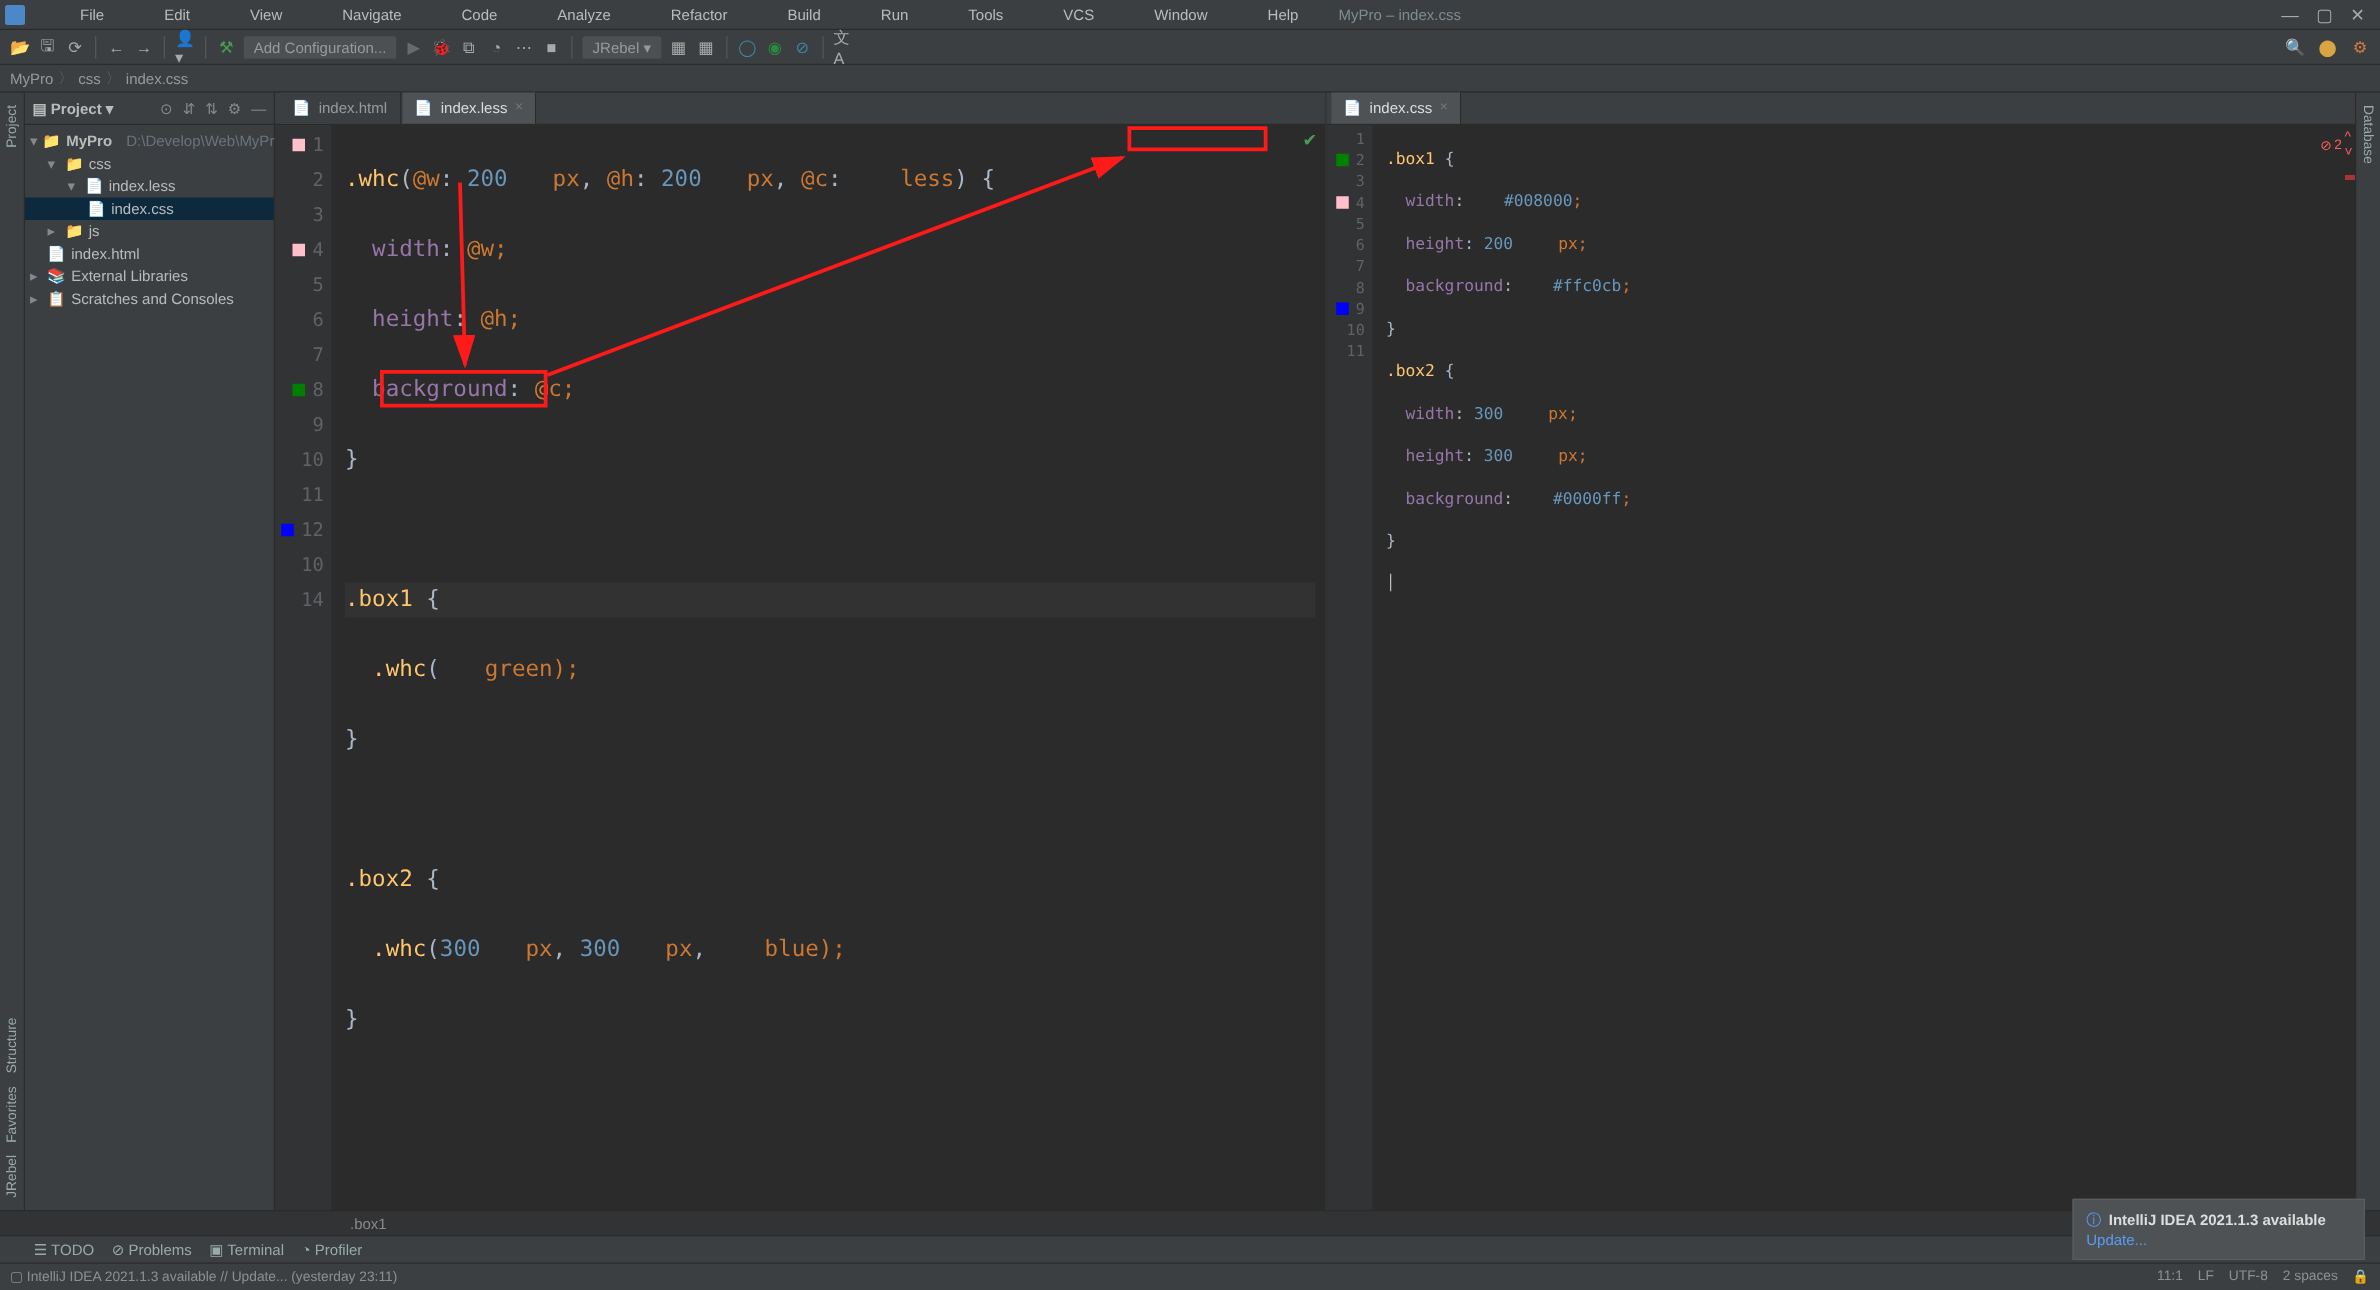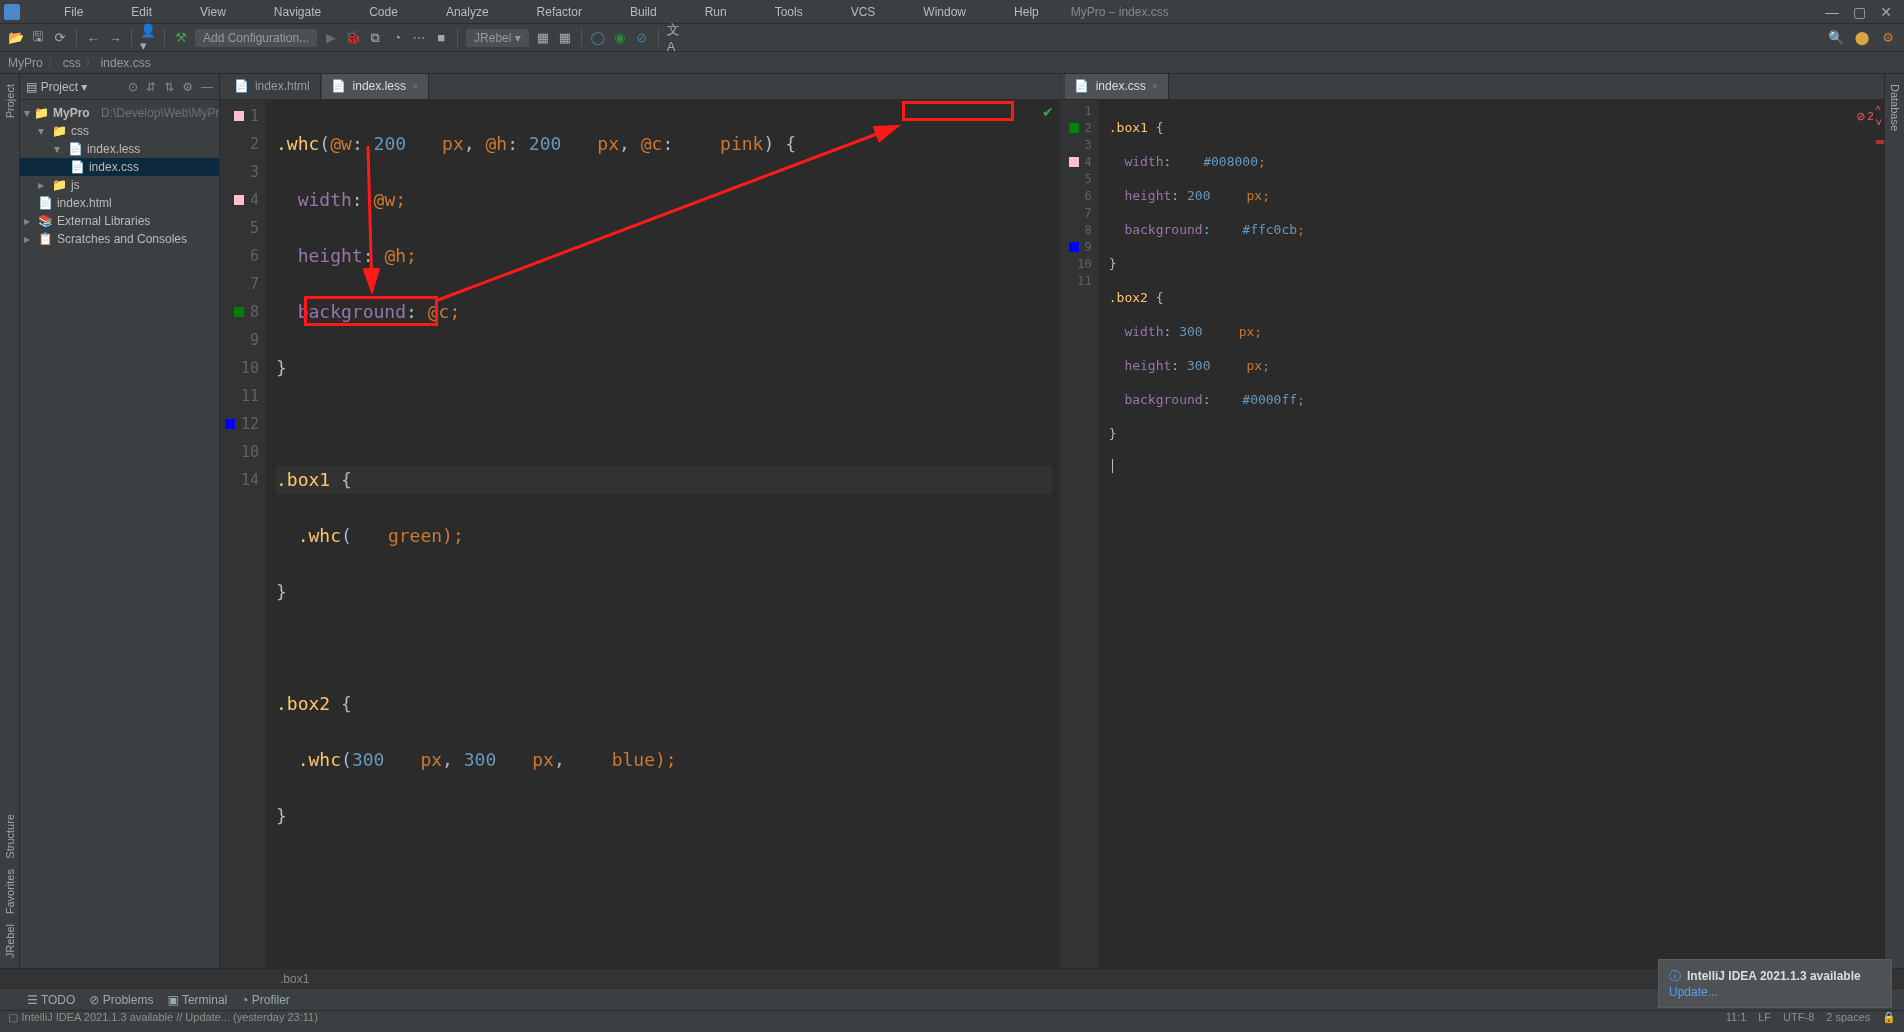--- a/index.html
+++ b/index.html
@@ -120,21 +120,21 @@
   
   .anno-box{position:absolute;border:3px solid #ff1a1a;pointer-events:none;}
   .anno-arrow{position:absolute;pointer-events:none;}
   
   .crumb2{height:20px;background:#313335;border-top:1px solid #2b2b2b;color:#8a8a8a;padding-left:280px;font-size:12px;display:flex;align-items:center;}
   .bottom-tabs{
     height:22px;background:#3c3f41;border-top:1px solid #2b2b2b;display:flex;align-items:center;gap:14px;padding:0 27px;color:#9aa;font-size:12px;
   }
   .bt-right{margin-left:auto;display:flex;gap:14px;}
   .statusbar{
-    height:22px;background:#3c3f41;border-top:1px solid #2b2b2b;display:flex;align-items:flex-start;padding:0 8px;color:#8f8f8f;font-size:11px;gap:12px;
+    height:22px;background:#3c3f41;border-top:1px solid #2b2b2b;display:flex;align-items:center;padding:0 8px;color:#8f8f8f;font-size:11px;gap:12px;
   }
   .statusbar .right{margin-left:auto;display:flex;gap:12px;}
   
   .notif{
     position:absolute; right:12px; bottom:24px; width:234px; background:#4e5254;border:1px solid #5a5d5f;
     padding:8px 10px;color:#ddd;font-size:12px;z-index:50;
   }
   .notif .link{color:#589df6;}
   .notif .info-i{color:#589df6;margin-right:6px;}
   
@@ -220,21 +220,21 @@
   <div class="left-stripe">
     <span class="stripe-label" style="margin-top:-50px;">Project</span>
     <div style="flex:1"></div>
     <span class="stripe-label">Structure</span>
     <span class="stripe-label">Favorites</span>
     <span class="stripe-label" style="margin-bottom:10px;">JRebel</span>
   </div>
 
   <div class="project-pane">
     <div class="project-header">
-      <span style="font-weight:normal">▤ <span>Project</span> ▾</span>
+      <span style="font-weight:bold">▤ <span>Project</span> ▾</span>
       <div class="actions">
         <span>⊙</span>
         <span>⇵</span>
         <span>⇅</span>
         <span>⚙</span>
         <span>—</span>
       </div>
     </div>
     <div class="tree">
       <div class="tree-row"><span class="tri">▾</span>📁 <b>MyPro</b>&nbsp;<span class="muted">D:\Develop\Web\MyPro</span></div>
@@ -300,21 +300,21 @@
                 <span>12</span>
               </div>
             <div class="gutter-row">
                 <span>10</span>
               </div>
             <div class="gutter-row">
                 <span>14</span>
               </div>
           </div>
           <div class="code left-code-font" id="leftcode">
-<div><span class="sel">.whc</span><span>(</span><span class="var">@w</span><span>: </span><span class="num">200</span><span class="kw">px</span><span>, </span><span class="var">@h</span><span>: </span><span class="num">200</span><span class="kw">px</span><span>, </span><span class="var">@c</span><span>: </span><span class="kw">pink</span><span>) {</span></div>
+<div><span class="sel">.whc</span><span>(</span><span class="var">@w</span><span>: </span><span class="num">200</span><span class="kw">px</span><span>, </span><span class="var">@h</span><span>: </span><span class="num">200</span><span class="kw">px</span><span>, </span><span class="var">@c</span><span>: </span><span class="kw">less</span><span>) {</span></div>
 <div><span class="prop">  width</span><span>: </span><span class="var">@w</span><span class="punc">;</span></div>
 <div><span class="prop">  height</span><span>: </span><span class="var">@h</span><span class="punc">;</span></div>
 <div><span class="prop">  background</span><span>: </span><span class="var">@c</span><span class="punc">;</span></div>
 <div><span>}</span></div>
 <div>&nbsp;</div>
 <div class="current-line"><span class="sel">.box1</span><span> {</span></div>
 <div><span class="sel">  .whc</span><span>(</span><span class="kw">green</span><span class="punc">);</span></div>
 <div><span>}</span></div>
 <div>&nbsp;</div>
 <div><span class="sel">.box2</span><span> {</span></div>

